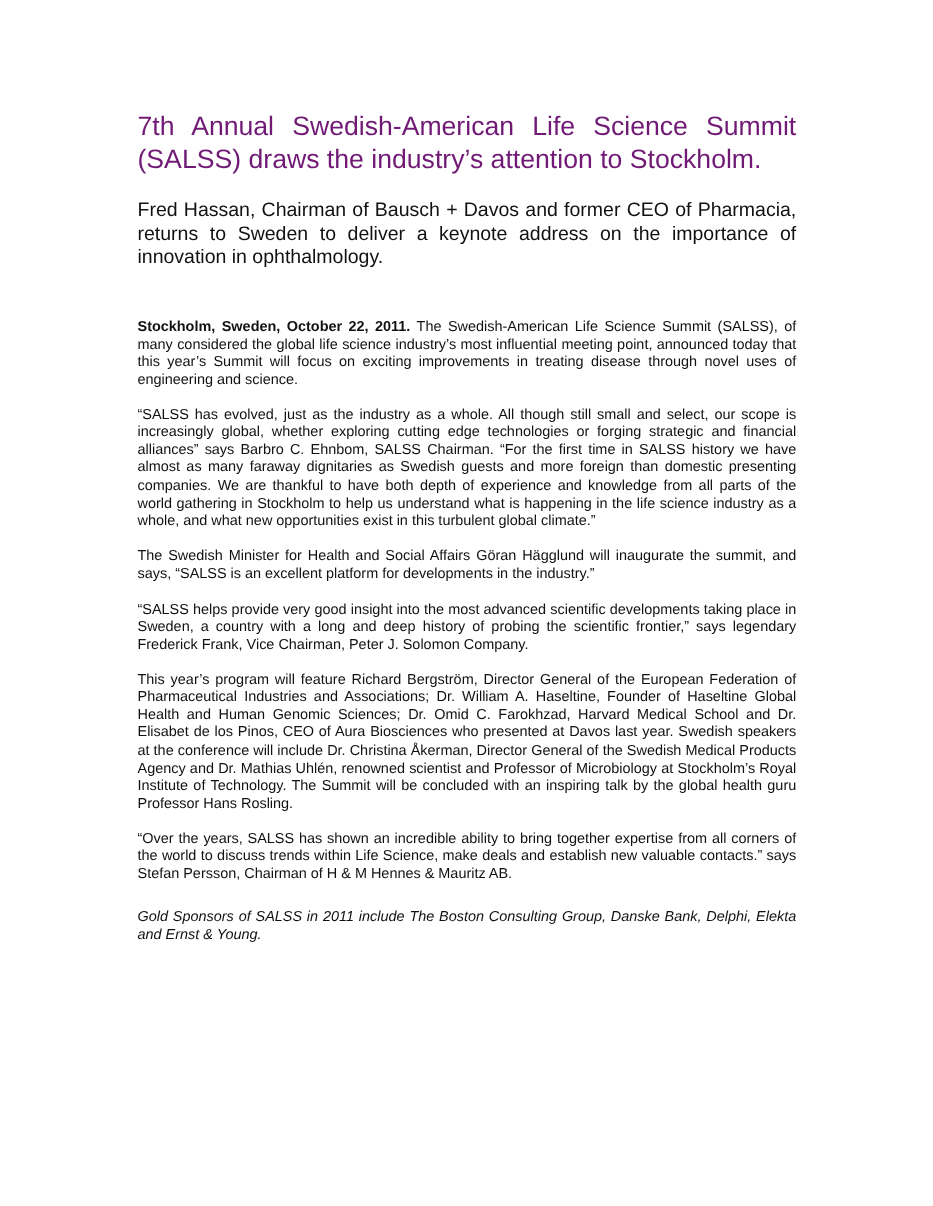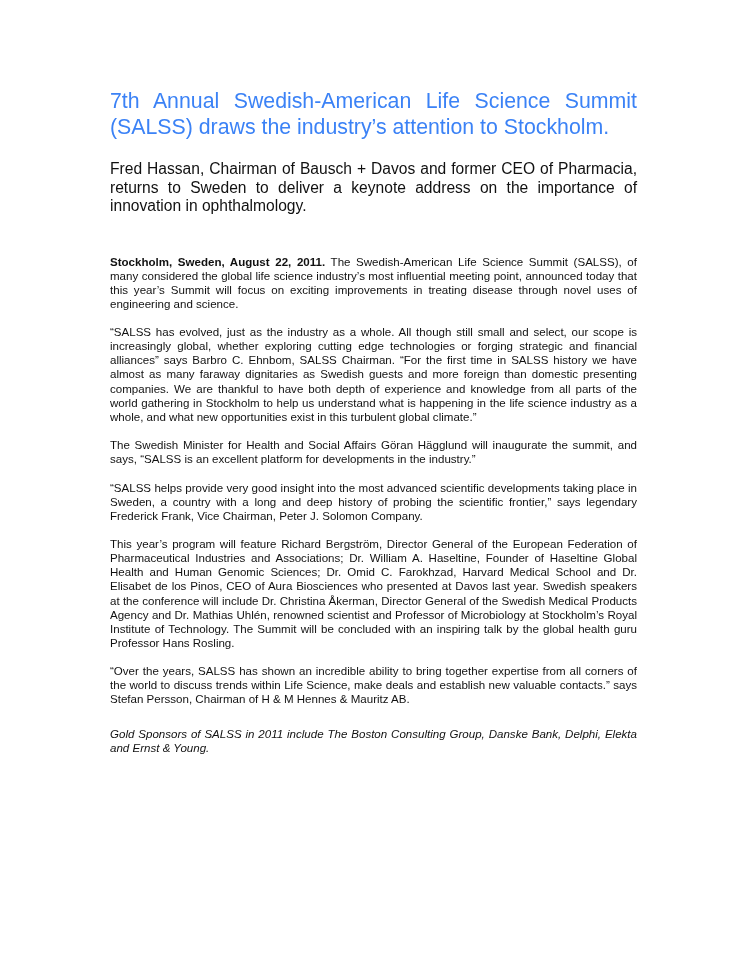--- a/index.html
+++ b/index.html
@@ -20,21 +20,21 @@
       left: 110px;
       top: 88px;
       width: 527px;
     }
     .title {
       font-size: 21.3px;
       line-height: 26px;
       text-align: justify;
       margin: 0;
       font-weight: normal;
-      color: #3b82f6;
+      color: #701a75;
     }
     .subtitle {
       font-size: 15.6px;
       line-height: 18.5px;
       text-align: justify;
       margin: 20px 0 0 0;
       font-weight: normal;
       color: #111;
     }
     .body {
@@ -56,21 +56,21 @@
     }
   </style>
 </head>
 <body>
 
 <div class="page">
   <h1 class="title">7th Annual Swedish-American Life Science Summit (SALSS) draws the industry’s attention to Stockholm.</h1>
   <h2 class="subtitle">Fred Hassan, Chairman of Bausch + Davos and former CEO of Pharmacia, returns to Sweden to deliver a keynote address on the importance of innovation in ophthalmology.</h2>
 
   <div class="body">
-    <p class="para"><span class="dateline">Stockholm, Sweden, August 22, 2011.</span><span> The Swedish-American Life Science Summit (SALSS), of many considered the global life science industry’s most influential meeting point, announced today that this year’s Summit will focus on exciting improvements in treating disease through novel uses of engineering and science.</span></p>
+    <p class="para"><span class="dateline">Stockholm, Sweden, October 22, 2011.</span><span> The Swedish-American Life Science Summit (SALSS), of many considered the global life science industry’s most influential meeting point, announced today that this year’s Summit will focus on exciting improvements in treating disease through novel uses of engineering and science.</span></p>
     <p class="para">“SALSS has evolved, just as the industry as a whole. All though still small and select, our scope is increasingly global, whether exploring cutting edge technologies or forging strategic and financial alliances” says Barbro C. Ehnbom, SALSS Chairman. “For the first time in SALSS history we have almost as many faraway dignitaries as Swedish guests and more foreign than domestic presenting companies. We are thankful to have both depth of experience and knowledge from all parts of the world gathering in Stockholm to help us understand what is happening in the life science industry as a whole, and what new opportunities exist in this turbulent global climate.”</p>
     <p class="para">The Swedish Minister for Health and Social Affairs Göran Hägglund will inaugurate the summit, and says, “SALSS is an excellent platform for developments in the industry.”</p>
     <p class="para">“SALSS helps provide very good insight into the most advanced scientific developments taking place in Sweden, a country with a long and deep history of probing the scientific frontier,” says legendary Frederick Frank, Vice Chairman, Peter J. Solomon Company.</p>
     <p class="para">This year’s program will feature Richard Bergström, Director General of the European Federation of Pharmaceutical Industries and Associations; Dr. William A. Haseltine, Founder of Haseltine Global Health and Human Genomic Sciences; Dr. Omid C. Farokhzad, Harvard Medical School and Dr. Elisabet de los Pinos, CEO of Aura Biosciences who presented at Davos last year. Swedish speakers at the conference will include Dr. Christina Åkerman, Director General of the Swedish Medical Products Agency and Dr. Mathias Uhlén, renowned scientist and Professor of Microbiology at Stockholm’s Royal Institute of Technology. The Summit will be concluded with an inspiring talk by the global health guru Professor Hans Rosling.</p>
     <p class="para">“Over the years, SALSS has shown an incredible ability to bring together expertise from all corners of the world to discuss trends within Life Science, make deals and establish new valuable contacts.” says Stefan Persson, Chairman of H &amp; M Hennes &amp; Mauritz AB.</p>
     <p class="para sponsors">Gold Sponsors of SALSS in 2011 include The Boston Consulting Group, Danske Bank, Delphi, Elekta and Ernst &amp; Young.</p>
   </div>
 </div>
 
 </body></html>

